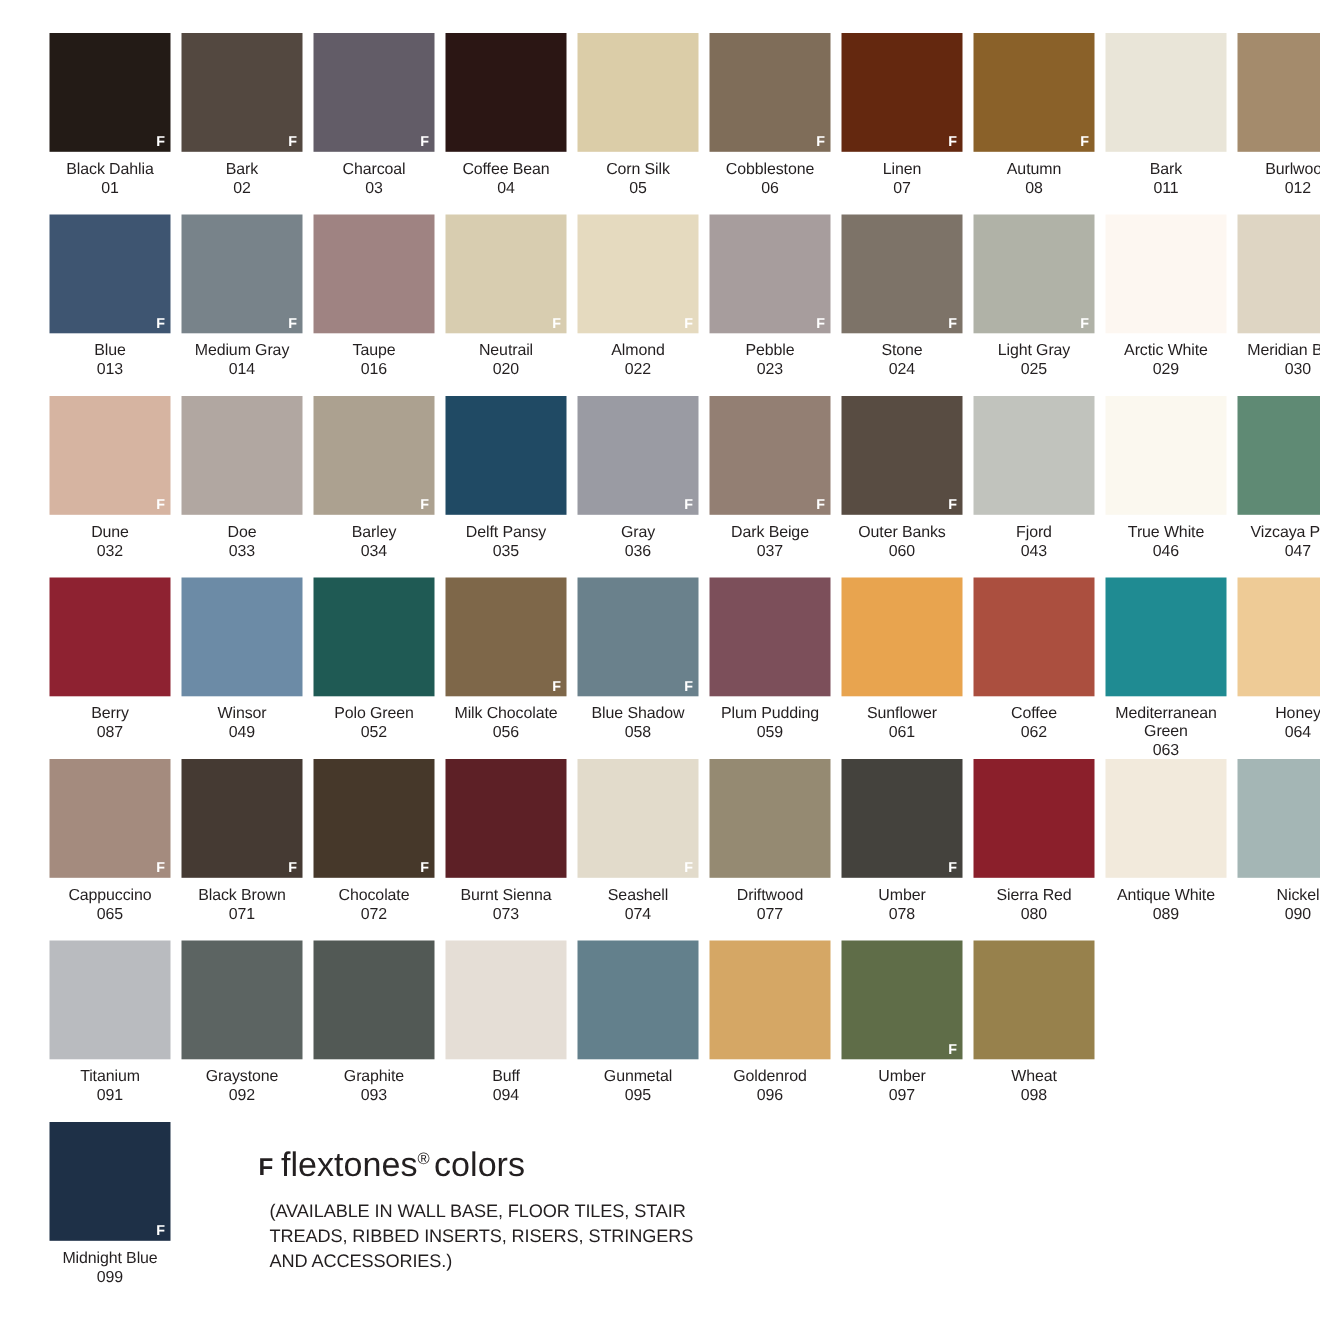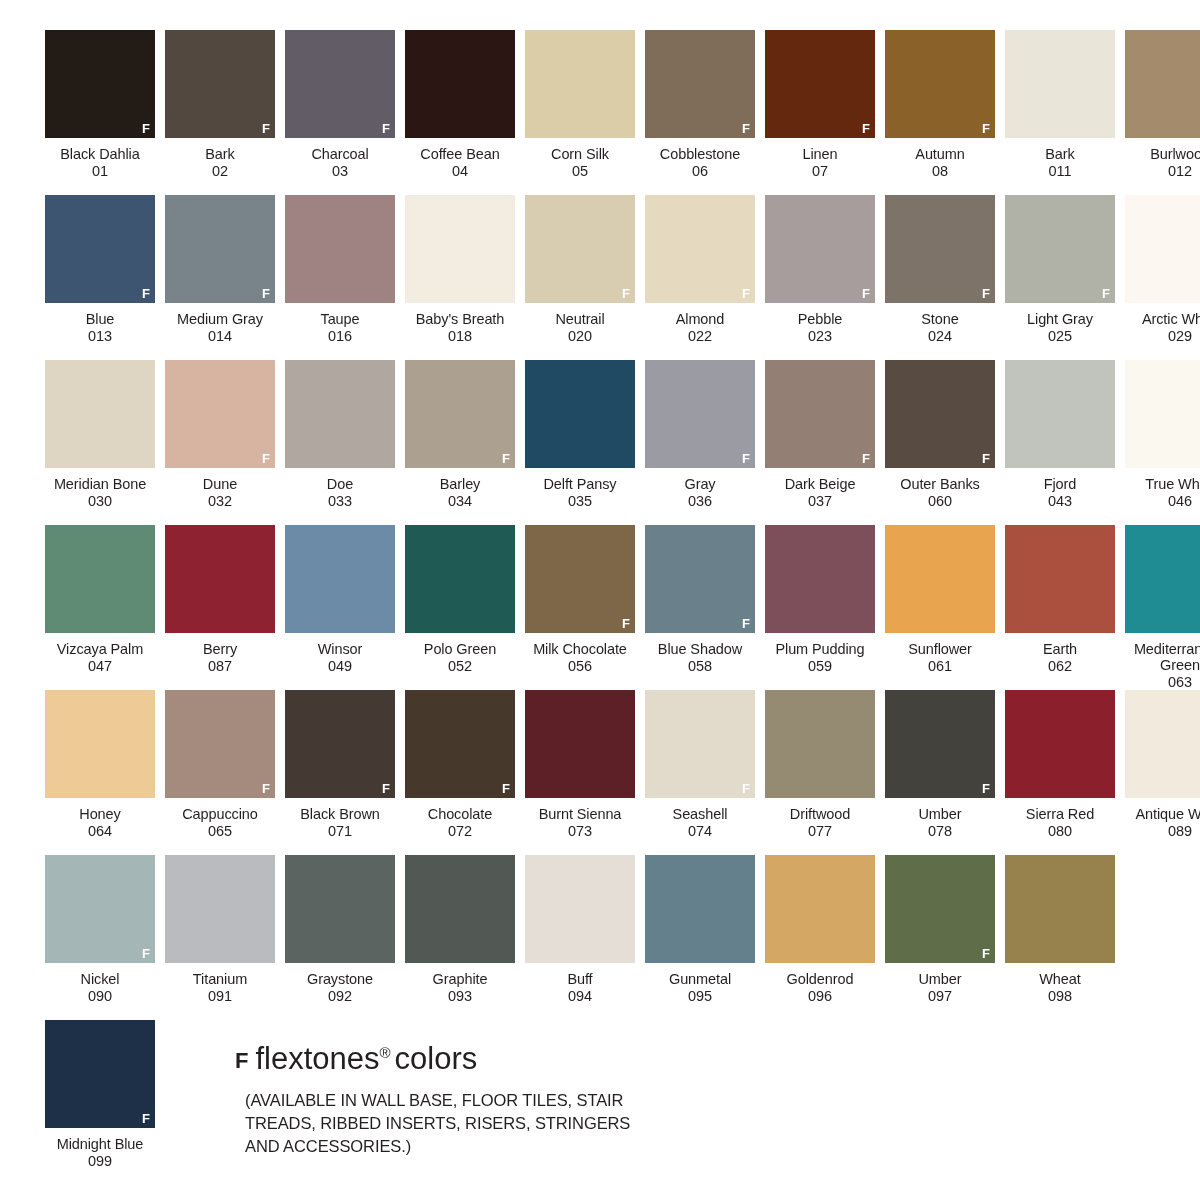--- a/index.html
+++ b/index.html
@@ -262,29 +262,20 @@
         <div class="chip-wrap">
           <div class="chip" style="background: rgb(159, 131, 130);"></div>
         </div>
         <div class="caption">
           <span class="nm">Taupe</span>
           <span class="no">016</span>
         </div>
       </div>
       <div class="cell">
         <div class="chip-wrap">
-          <div class="chip" style="background: rgb(243, 236, 224);"></div>
-        </div>
-        <div class="caption">
-          <span class="nm">Baby's Breath</span>
-          <span class="no">018</span>
-        </div>
-      </div>
-      <div class="cell">
-        <div class="chip-wrap">
           <div class="chip" style="background: rgb(216, 205, 176);">
             <span class="fmark">F</span>
           </div>
         </div>
         <div class="caption">
           <span class="nm">Neutrail</span>
           <span class="no">020</span>
         </div>
       </div>
       <div class="cell">
@@ -514,21 +505,21 @@
         <div class="caption">
           <span class="nm">Sunflower</span>
           <span class="no">061</span>
         </div>
       </div>
       <div class="cell">
         <div class="chip-wrap">
           <div class="chip" style="background: rgb(171, 79, 63);"></div>
         </div>
         <div class="caption">
-          <span class="nm">Earth</span>
+          <span class="nm">Coffee</span>
           <span class="no">062</span>
         </div>
       </div>
       <div class="cell">
         <div class="chip-wrap">
           <div class="chip" style="background: rgb(31, 139, 146);"></div>
         </div>
         <div class="caption">
           <span class="nm">Mediterranean Green</span>
           <span class="no">063</span>

